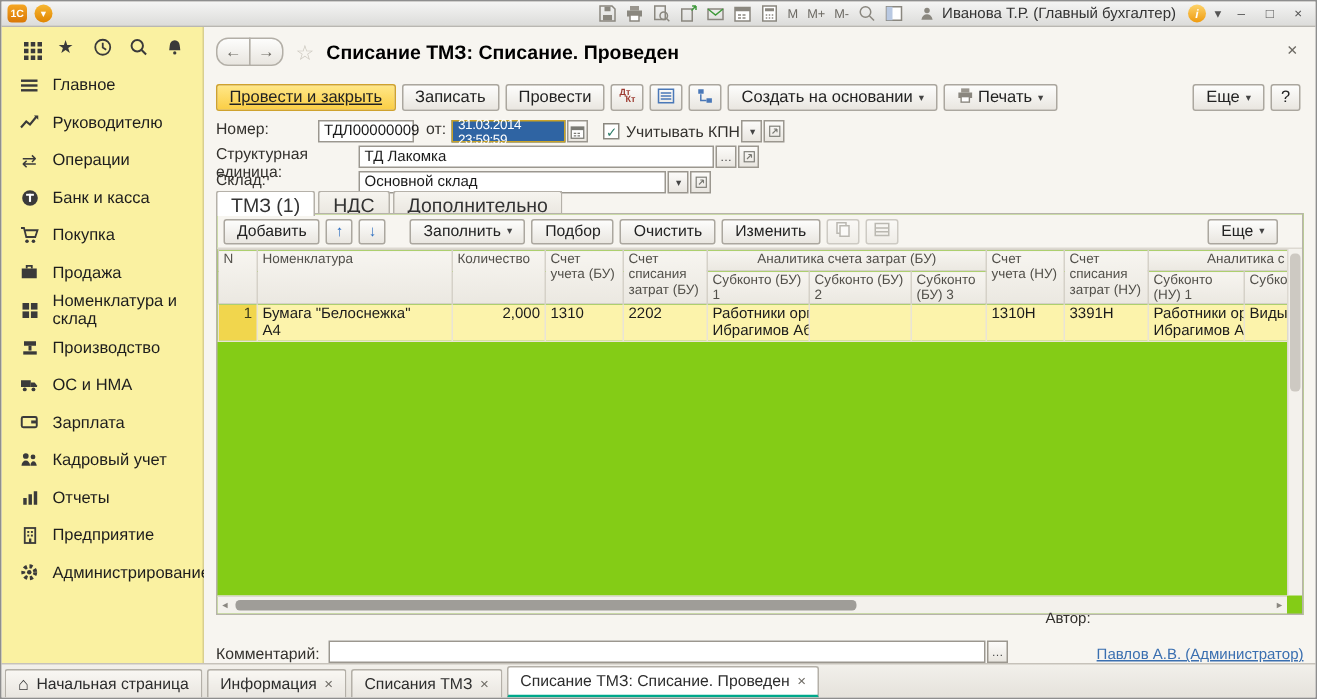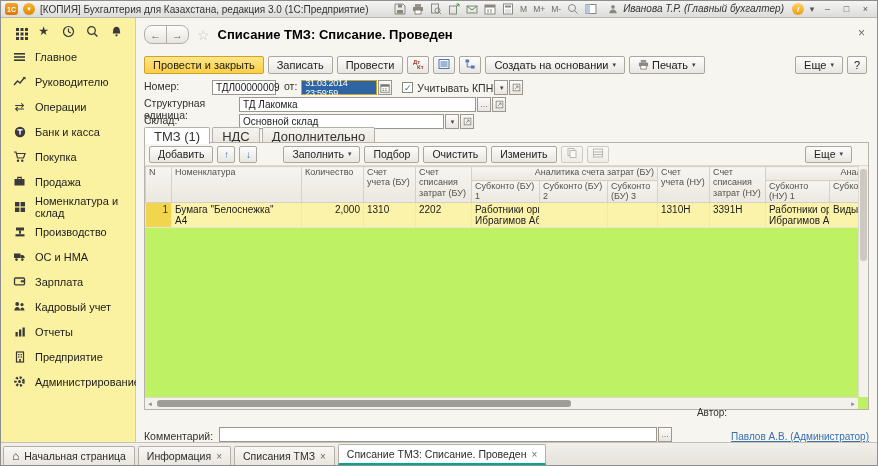--- a/index.html
+++ b/index.html
@@ -10,21 +10,21 @@
   .titlebar{position:absolute;left:0;top:0;right:0;height:17px;display:flex;align-items:center;gap:5px;
             padding:0 4px;background:linear-gradient(#f5f5f4,#dcdcda);border-bottom:1px solid #b9b7b2;
             font-size:10px;color:#333;box-sizing:border-box;}
   .logo{width:13px;height:12px;border-radius:3px;background:linear-gradient(#f5a623,#d97706);
         color:#fff;font-size:7px;font-weight:bold;display:flex;align-items:center;justify-content:center;}
   .logo2{width:12px;height:12px;border-radius:50%;background:linear-gradient(#f7b733,#e08500);color:#fff;
          font-size:7px;display:flex;align-items:center;justify-content:center;}
   .tb-right{margin-left:auto;display:flex;align-items:center;gap:4px;}
   .tb-ic{width:14px;height:13px;display:inline-flex;align-items:center;justify-content:center;color:#7b7873;}
   .tb-mem{font-size:8.5px;color:#6d6a64;padding:0 1px;}
-  .tb-user{display:flex;align-items:flex-start;gap:3px;color:#333;padding:0 4px;font-style:italic;}
+  .tb-user{display:flex;align-items:center;gap:3px;color:#333;padding:0 4px;}
   .winbtn{width:15px;height:13px;display:inline-flex;align-items:center;justify-content:center;
           color:#555;font-size:9px;}
   .infobtn{width:12px;height:12px;border-radius:50%;background:linear-gradient(#fdd36a,#ef9b0f);color:#fff;
            font-size:8px;font-style:italic;font-weight:bold;display:flex;align-items:center;justify-content:center;}
   
   .sidebar{position:absolute;left:0;top:17px;bottom:23px;width:135px;background:#faf1a1;
            border-right:1px solid #d9d08f;box-sizing:border-box;}
   .side-top{height:26px;display:flex;align-items:center;justify-content:space-between;padding:0 12px;}
   .side-top .ic{color:#3a3a3a;}
   .side-item{height:25px;display:flex;align-items:center;gap:9px;padding-left:12px;color:#1d1d1d;}
@@ -41,21 +41,21 @@
           display:inline-flex;align-items:center;justify-content:center;color:#6e6b65;font-size:11px;}
   .navbtn.first{border-radius:8px 0 0 8px;}
   .navbtn.last{border-radius:0 8px 8px 0;margin-left:-1px;}
   .fav{color:#c9c5bc;font-size:14px;}
   .doc-title{font-size:13px;font-weight:bold;color:#000;}
   .doc-close{position:absolute;right:12px;top:8px;color:#6e6b65;font-size:12px;}
   .cmdbar{position:absolute;left:8px;top:38px;display:flex;align-items:center;gap:4px;}
   .btn{display:inline-flex;align-items:center;gap:3px;height:18px;padding:0 8px;box-sizing:border-box;
        border:1px solid #aba79f;border-radius:2px;background:linear-gradient(#fdfdfc,#e9e6e0);
        font-size:11px;color:#222;white-space:nowrap;}
-  .btn-y{background:linear-gradient(#ffe788,#fbce45);border-color:#cfa22e;}
+  .btn-y{background:linear-gradient(#ffe788,#fbce45);border-color:#cfa22e;text-decoration:underline;}
   .icbtn{width:22px;padding:0;justify-content:center;}
   .caret{font-size:7px;color:#444;margin-left:1px;}
   .dtkt{display:flex;flex-direction:column;font-size:6px;line-height:5px;color:#9c3a30;font-weight:bold;}
   .dtkt i:last-child{font-style:normal;margin-left:4px;}
   .dtkt i{font-style:normal;}
   .cmd-right{position:absolute;right:10px;top:38px;display:flex;gap:4px;}
   
   .fields{position:absolute;left:8px;top:62px;}
   .frow{display:flex;height:15px;margin-bottom:2px;font-size:10.5px;color:#33312d;}
   .flabel1{width:68px;}
@@ -68,33 +68,33 @@
           background:linear-gradient(#fcfbf9,#e9e6e0);display:inline-flex;align-items:center;
           justify-content:center;font-size:8px;color:#444;}
   .chk{width:11px;height:11px;box-sizing:border-box;border:1px solid #8a877f;background:#fff;
        display:inline-flex;align-items:center;justify-content:center;font-size:9px;color:#2f7d6a;margin-right:4px;}
   
   .tabs{position:absolute;left:8px;top:109px;display:flex;gap:2px;}
   .tab{height:16px;box-sizing:border-box;padding:1px 9px 0;border:1px solid #b5b1a9;border-bottom:none;
        border-radius:2px 2px 0 0;background:linear-gradient(#f6f4ef,#eae7e0);font-size:13px;color:#333;}
   .tab.active{background:#fff;position:relative;z-index:2;height:17px;}
   
-  .panel{position:absolute;left:8px;right:8px;top:124px;height:268px;background:#bef264;
+  .panel{position:absolute;left:8px;right:8px;top:124px;height:268px;background:#84cc16;
          border:1px solid #b7b3ab;box-sizing:border-box;}
   .grid-toolbar{position:absolute;left:0;right:0;top:0;height:23px;display:flex;align-items:center;gap:4px;
                 padding:0 4px;border-bottom:1px solid #ddd9d1;background:#f7f5f0;box-sizing:border-box;}
   .gbtn{height:17px;font-size:10.5px;padding:0 8px;}
   .arrbtn{width:18px;padding:0;justify-content:center;color:#2e6fc0;font-weight:bold;font-size:10px;}
   .gt-more{margin-left:auto;margin-right:12px;}
   .grid-wrap{position:absolute;left:0;right:10px;top:23px;bottom:12px;overflow:hidden;}
   table{border-collapse:collapse;table-layout:fixed;width:750px;}
   th{background:linear-gradient(#f7f5f0,#ebe8e1);border:1px solid #d5d1c8;font-weight:normal;
      font-size:9px;color:#52504a;text-align:left;padding:0 3px;height:14px;overflow:hidden;
      line-height:1.15;vertical-align:top;box-sizing:border-box;white-space:normal;}
-  th.grp{text-align:right;}
+  th.grp{text-align:center;}
   td{border:1px solid #e9e4d5;padding:1px 3px;vertical-align:top;overflow:hidden;white-space:nowrap;
      font-size:10px;color:#1a1a1a;line-height:11px;box-sizing:border-box;}
   tr.data td{background:#fcf3ab;}
   tr.data td.ncell{background:#f1d64d;text-align:right;color:#3a3a1a;}
   td.num{text-align:right;}
   
   .vscroll{position:absolute;right:0;top:23px;bottom:12px;width:10px;background:#f3f1ec;
            border-left:1px solid #ddd9d1;box-sizing:border-box;}
   .vthumb{position:absolute;left:1px;right:1px;top:3px;height:92px;background:#cdc9c2;border-radius:3px;}
   .hscroll{position:absolute;left:0;right:10px;bottom:0;height:12px;background:#f3f1ec;
@@ -120,21 +120,20 @@
   .home{font-size:12px;color:#3a3a3a;}
 </style>
 </head>
 <body>
 
 <div class="screen">
 
   <div class="titlebar">
     <span class="logo">1С</span>
     <span class="logo2">▾</span>
-    <span>[КОПИЯ] Бухгалтерия для Казахстана, редакция 3.0  (1С:Предприятие)</span>
     <div class="tb-right">
       <span class="tb-ic">
           <svg width="12" height="12" viewBox="0 0 12 12">
             <path d="M1 1h8l2 2v8H1z" fill="none" stroke="#8a877f"></path>
             <rect x="3" y="7" width="6" height="3.5" fill="#8a877f"></rect>
             <rect x="4" y="1.5" width="4" height="3" fill="#8a877f"></rect>
           </svg>
         </span>
       <span class="tb-ic">
           <svg width="12" height="12" viewBox="0 0 12 12">
@@ -484,21 +483,21 @@
       <span class="tab active">ТМЗ (1)</span>
       <span class="tab">НДС</span>
       <span class="tab">Дополнительно</span>
     </div>
 
     <div class="panel">
       <div class="grid-toolbar">
         <span class="btn gbtn">Добавить</span>
         <span class="btn gbtn arrbtn">↑</span>
         <span class="btn gbtn arrbtn">↓</span>
-        <span class="btn gbtn" style="margin-left:22px">
+        <span class="btn gbtn" style="margin-left:12px">
             <span>Заполнить</span>
             <span class="caret">▾</span>
           </span>
         <span class="btn gbtn">Подбор</span>
         <span class="btn gbtn">Очистить</span>
         <span class="btn gbtn">Изменить</span>
         <span class="btn gbtn icbtn" style="opacity:.55">
             <span><svg width="12" height="12" viewBox="0 0 12 12">
                 <rect x="2" y="1.5" width="6" height="7" fill="#fff" stroke="#8a877f"></rect>
                 <rect x="4" y="3.5" width="6" height="7" fill="#fff" stroke="#8a877f"></rect>

